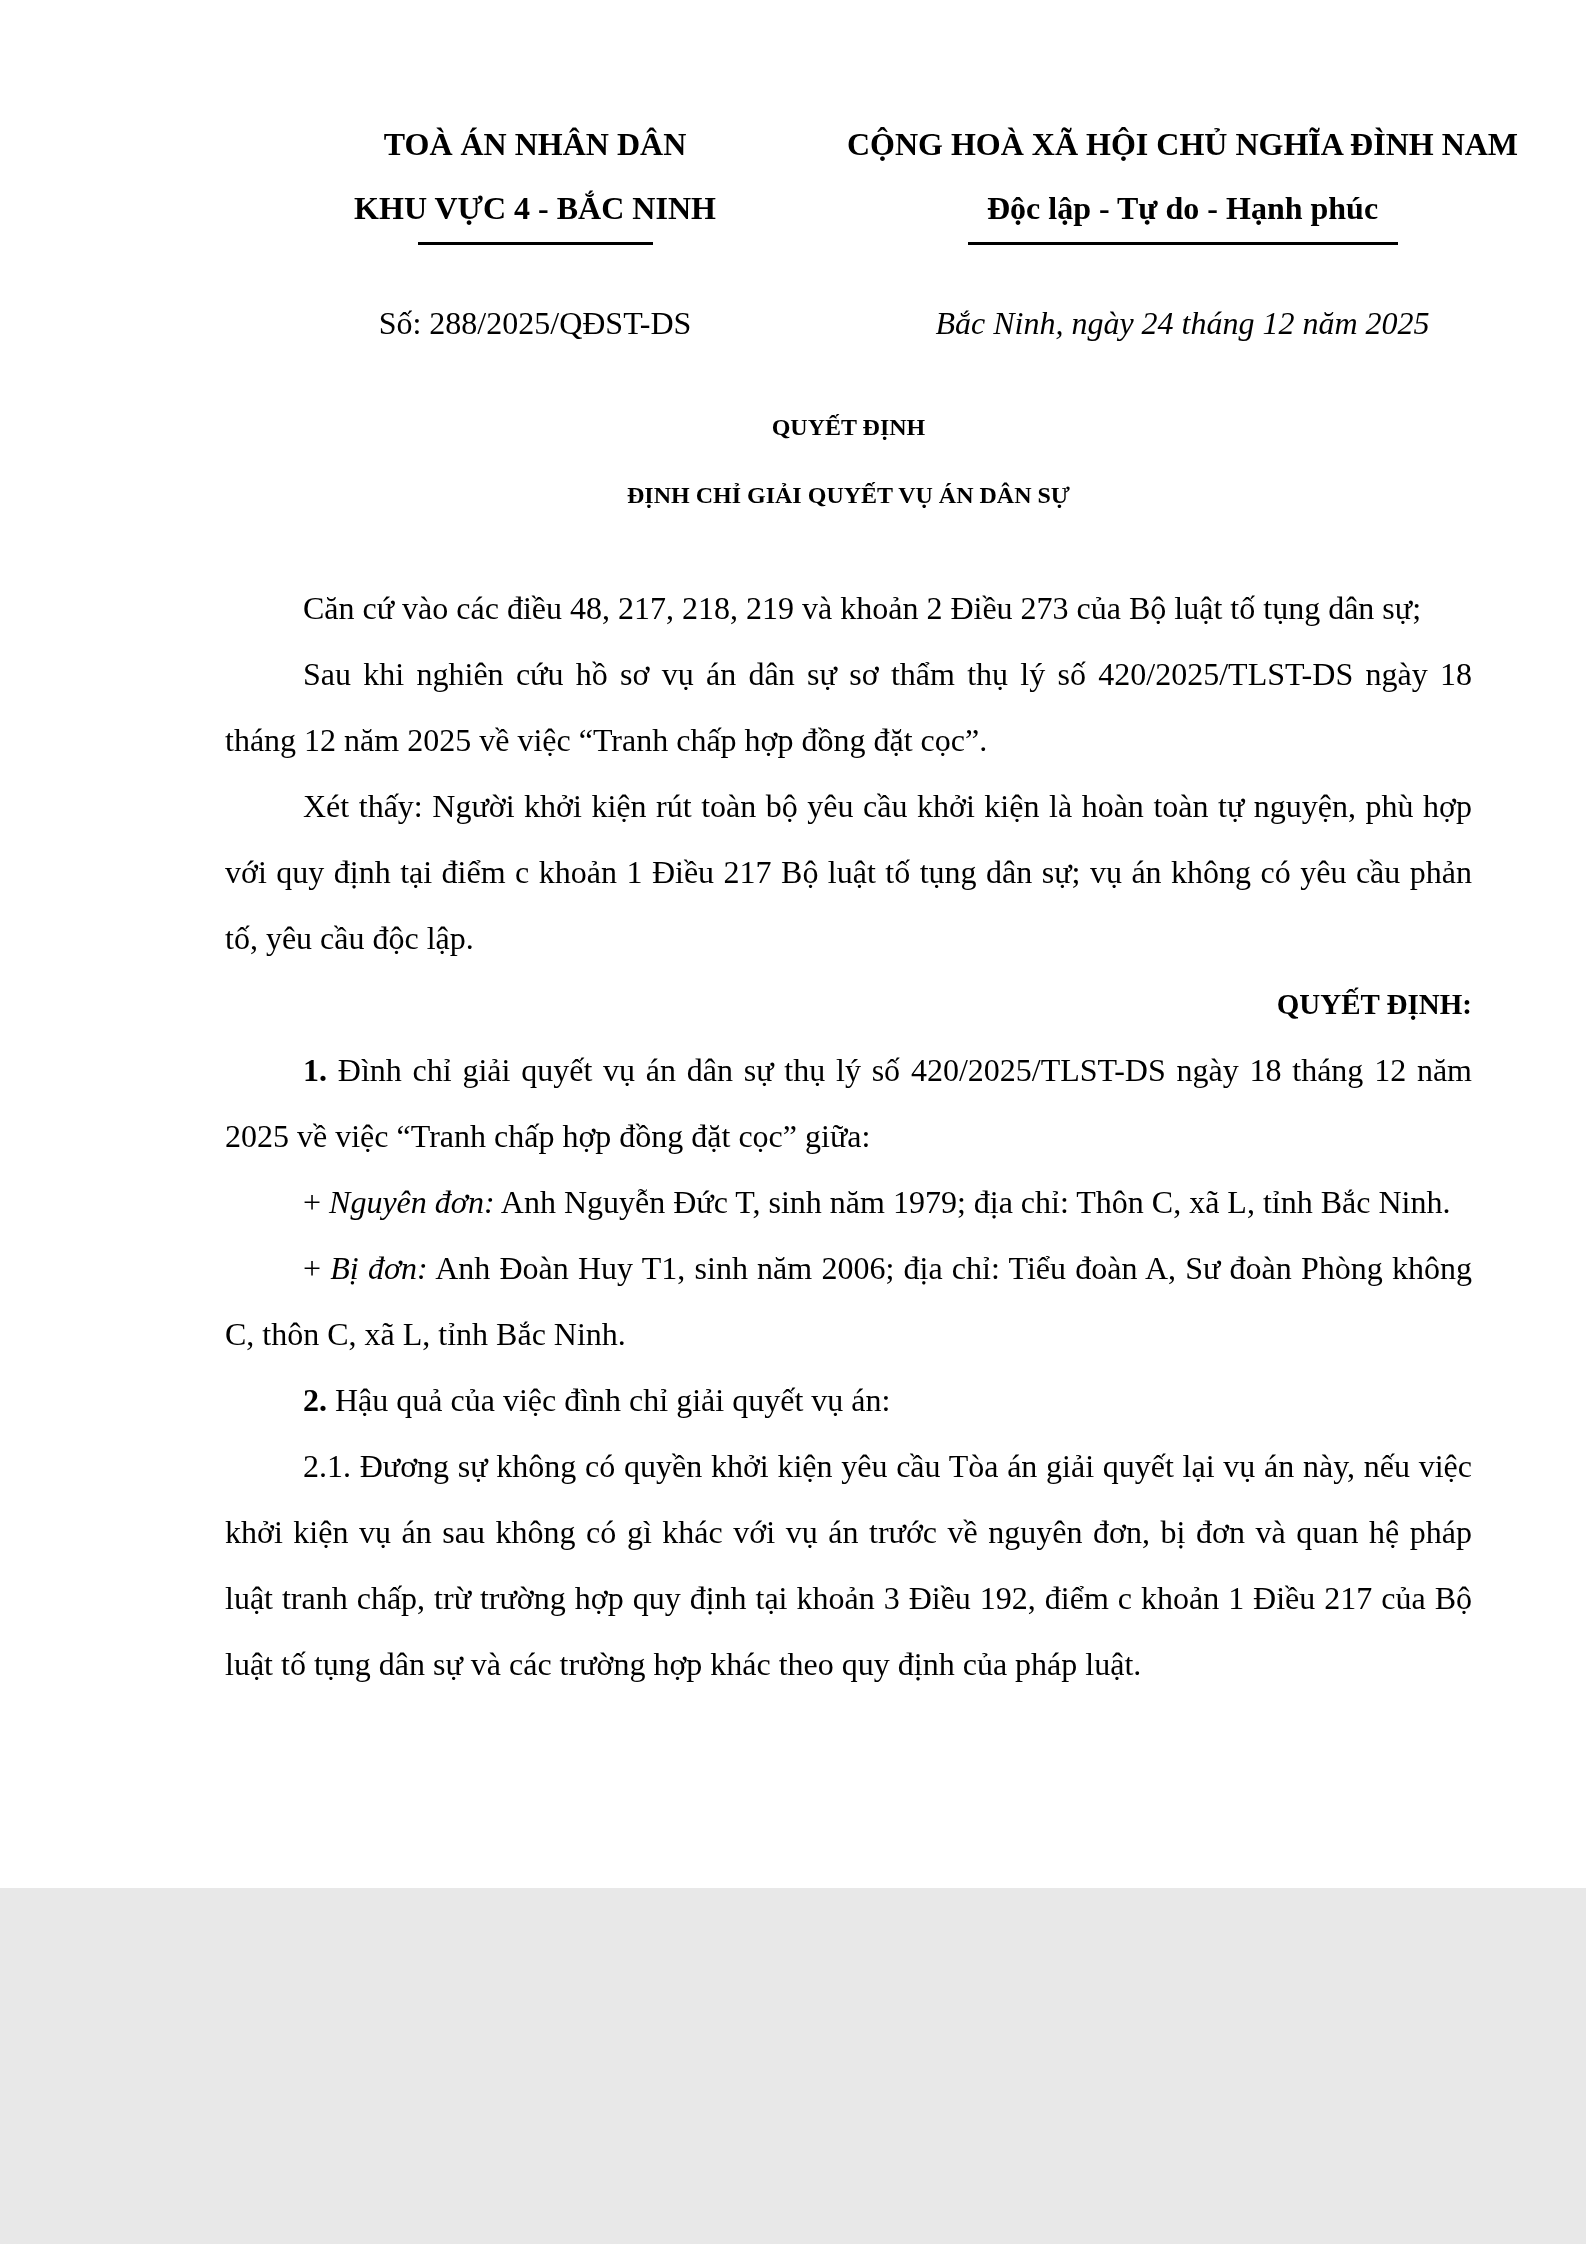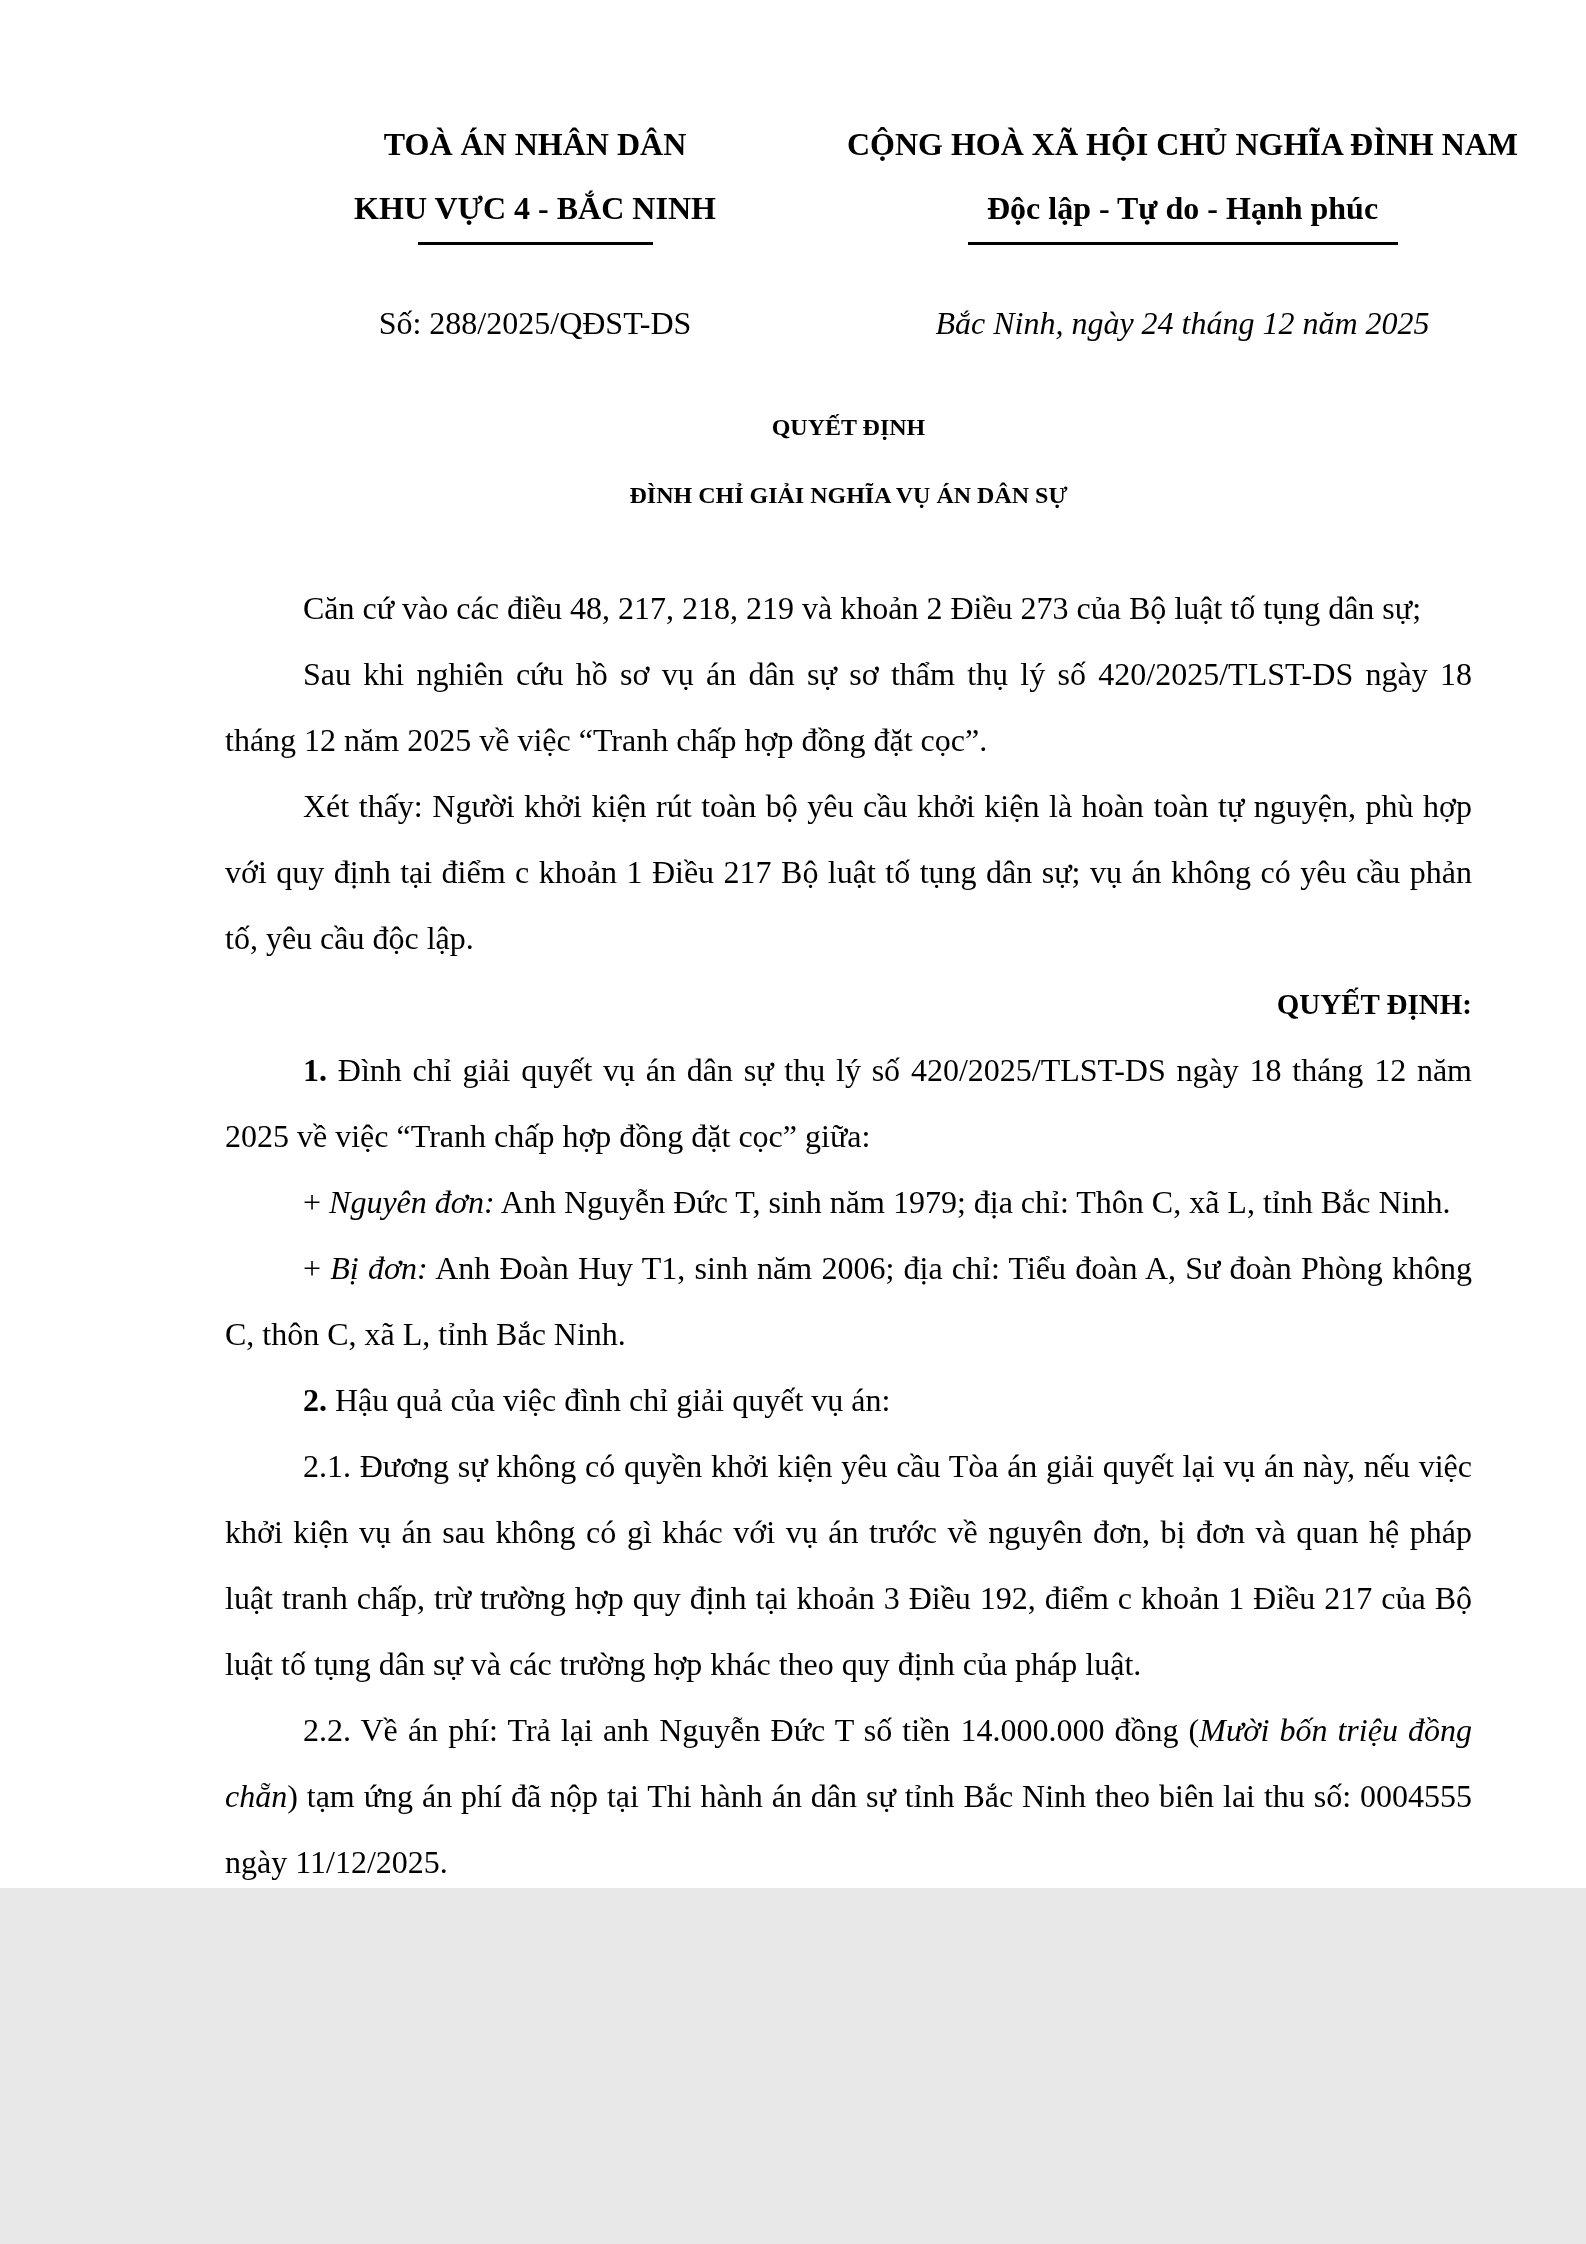--- a/index.html
+++ b/index.html
@@ -86,36 +86,35 @@
     <div class="col-left">
       <div class="case-number">Số: 288/2025/QĐST-DS</div>
     </div>
     <div class="col-right">
       <div class="place-date">Bắc Ninh, ngày 24 tháng 12 năm 2025</div>
     </div>
   </div>
 
   <div class="title-block">
     <div>QUYẾT ĐỊNH</div>
-    <div>ĐÌNH CHỈ GIẢI NGHĨA VỤ ÁN DÂN SỰ</div>
+    <div>ĐỊNH CHỈ GIẢI QUYẾT VỤ ÁN DÂN SỰ</div>
   </div>
 
   <div class="body-block">
     <p>Căn cứ vào các điều 48, 217, 218, 219 và khoản 2 Điều 273 của Bộ luật tố tụng dân sự;</p>
     <p>Sau khi nghiên cứu hồ sơ vụ án dân sự sơ thẩm thụ lý số 420/2025/TLST-DS ngày 18 tháng 12 năm 2025 về việc “Tranh chấp hợp đồng đặt cọc”.</p>
     <p>Xét thấy: Người khởi kiện rút toàn bộ yêu cầu khởi kiện là hoàn toàn tự nguyện, phù hợp với quy định tại điểm c khoản 1 Điều 217 Bộ luật tố tụng dân sự; vụ án không có yêu cầu phản tố, yêu cầu độc lập.</p>
 
     <p class="center-heading">QUYẾT ĐỊNH:</p>
 
     <p><span class="b">1.</span><span> Đình chỉ giải quyết vụ án dân sự thụ lý số 420/2025/TLST-DS ngày 18 tháng 12 năm 2025 về việc “Tranh chấp hợp đồng đặt cọc” giữa:</span></p>
 
     <p><span>+ </span><span class="i">Nguyên đơn:</span><span> Anh Nguyễn Đức T, sinh năm 1979; địa chỉ: Thôn C, xã L, tỉnh Bắc Ninh.</span></p>
 
     <p><span>+ </span><span class="i">Bị đơn:</span><span> Anh Đoàn Huy T1, sinh năm 2006; địa chỉ: Tiểu đoàn A, Sư đoàn Phòng không C, thôn C, xã L, tỉnh Bắc Ninh.</span></p>
 
     <p><span class="b">2.</span><span> Hậu quả của việc đình chỉ giải quyết vụ án:</span></p>
 
     <p>2.1. Đương sự không có quyền khởi kiện yêu cầu Tòa án giải quyết lại vụ án này, nếu việc khởi kiện vụ án sau không có gì khác với vụ án trước về nguyên đơn, bị đơn và quan hệ pháp luật tranh chấp, trừ trường hợp quy định tại khoản 3 Điều 192, điểm c khoản 1 Điều 217 của Bộ luật tố tụng dân sự và các trường hợp khác theo quy định của pháp luật.</p>
 
-    <p><span>2.2. Về án phí: Trả lại anh Nguyễn Đức T số tiền 14.000.000 đồng (</span><span class="i">Mười bốn triệu đồng chẵn</span><span>) tạm ứng án phí đã nộp tại Thi hành án dân sự tỉnh Bắc Ninh theo biên lai thu số: 0004555 ngày 11/12/2025.</span></p>
   </div>
 
 </div>
 
 </body></html>

